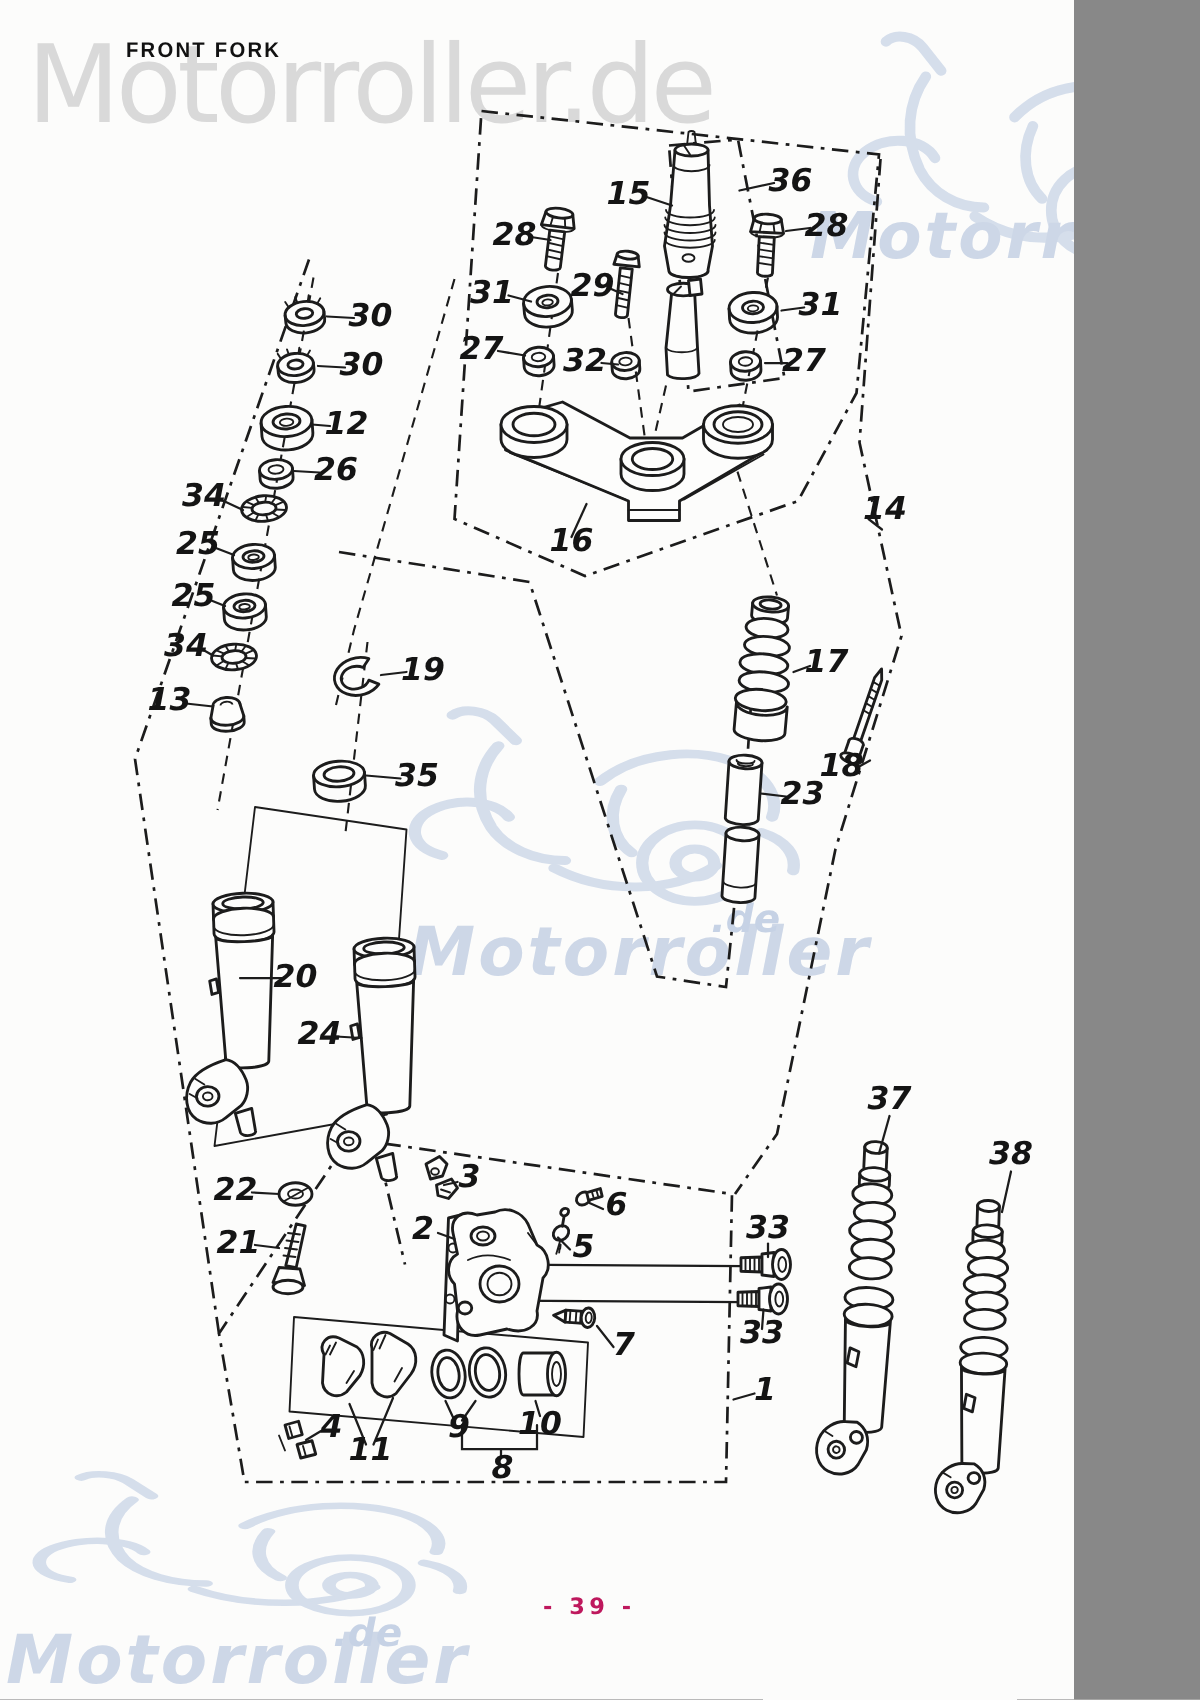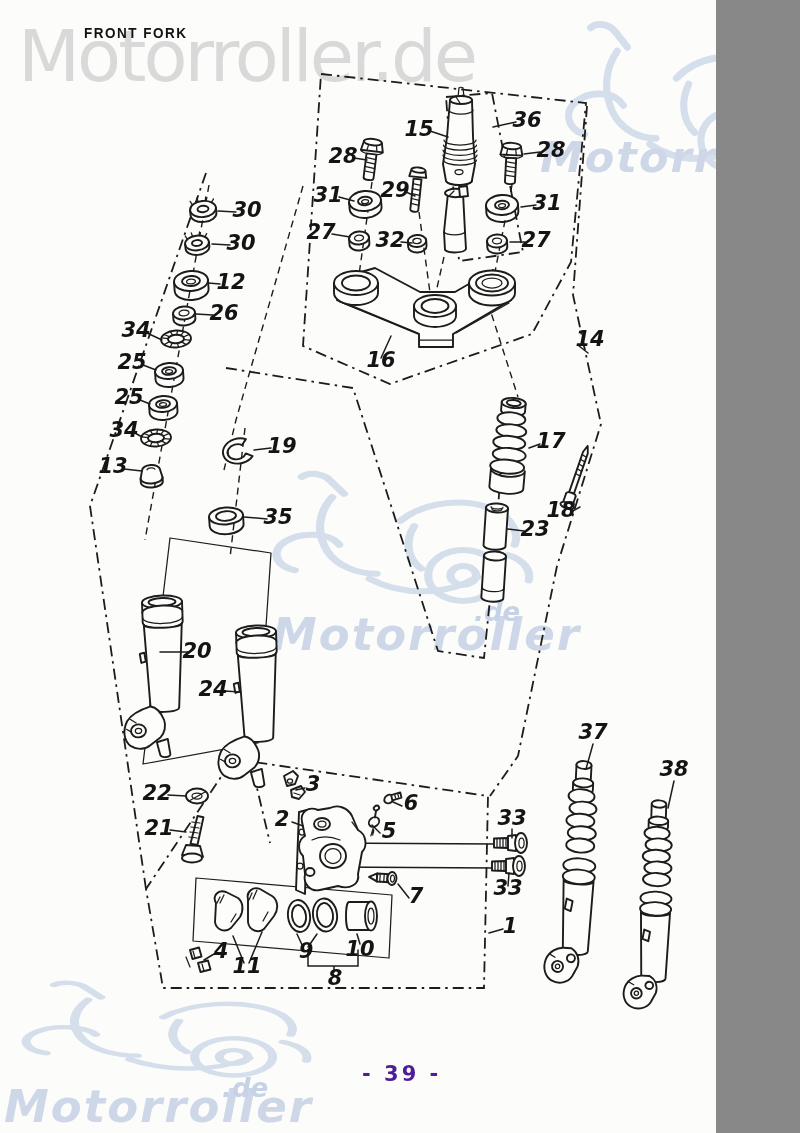--- a/index.html
+++ b/index.html
@@ -7,21 +7,21 @@
         font-family:"Liberation Sans",sans-serif;}
   .wm-gray{position:absolute;left:18px;top:14px;font-family:"DejaVu Sans",sans-serif;
            font-size:72px;font-weight:400;letter-spacing:-3px;color:#d9d9d9;white-space:nowrap;
            z-index:1;user-select:none;}
   .wm-layer{position:absolute;left:0;top:0;z-index:2;}
   .dwg-layer{position:absolute;left:0;top:0;z-index:3;}
   .page-title{position:absolute;left:58px;top:26px;z-index:4;font-family:"Liberation Sans",sans-serif;
               font-size:13.5px;font-weight:bold;letter-spacing:1.5px;color:#111;
               transform:scaleY(1.05);padding-left:26px;}
   .page-num{position:absolute;left:362px;top:1062px;z-index:4;font-family:"DejaVu Sans",sans-serif;
-            font-size:21px;font-weight:bold;letter-spacing:3px;color:#4c1d95;}
+            font-size:15px;font-weight:bold;letter-spacing:3px;color:#be185d;}
   
   .dwg *{vector-effect:non-scaling-stroke;}
   .ln{fill:none;stroke:#1c1c1c;stroke-width:1.9;stroke-linecap:round;stroke-linejoin:round;}
   .fw{fill:#fdfdfc;stroke:#1c1c1c;stroke-width:1.9;stroke-linecap:round;stroke-linejoin:round;}
   .thin{stroke-width:1.25;}
   .dash{fill:none;stroke:#1c1c1c;stroke-width:1.8;stroke-dasharray:11 5 2.5 5;stroke-linecap:butt;}
   .dash2{fill:none;stroke:#1c1c1c;stroke-width:1.4;stroke-dasharray:7 5;stroke-linecap:butt;}
   .lead{fill:none;stroke:#1c1c1c;stroke-width:1.5;stroke-linecap:round;}
   .lbl{font-family:"DejaVu Sans",sans-serif;font-style:italic;font-weight:bold;font-size:21px;
        fill:#141414;stroke:none;text-anchor:middle;}

